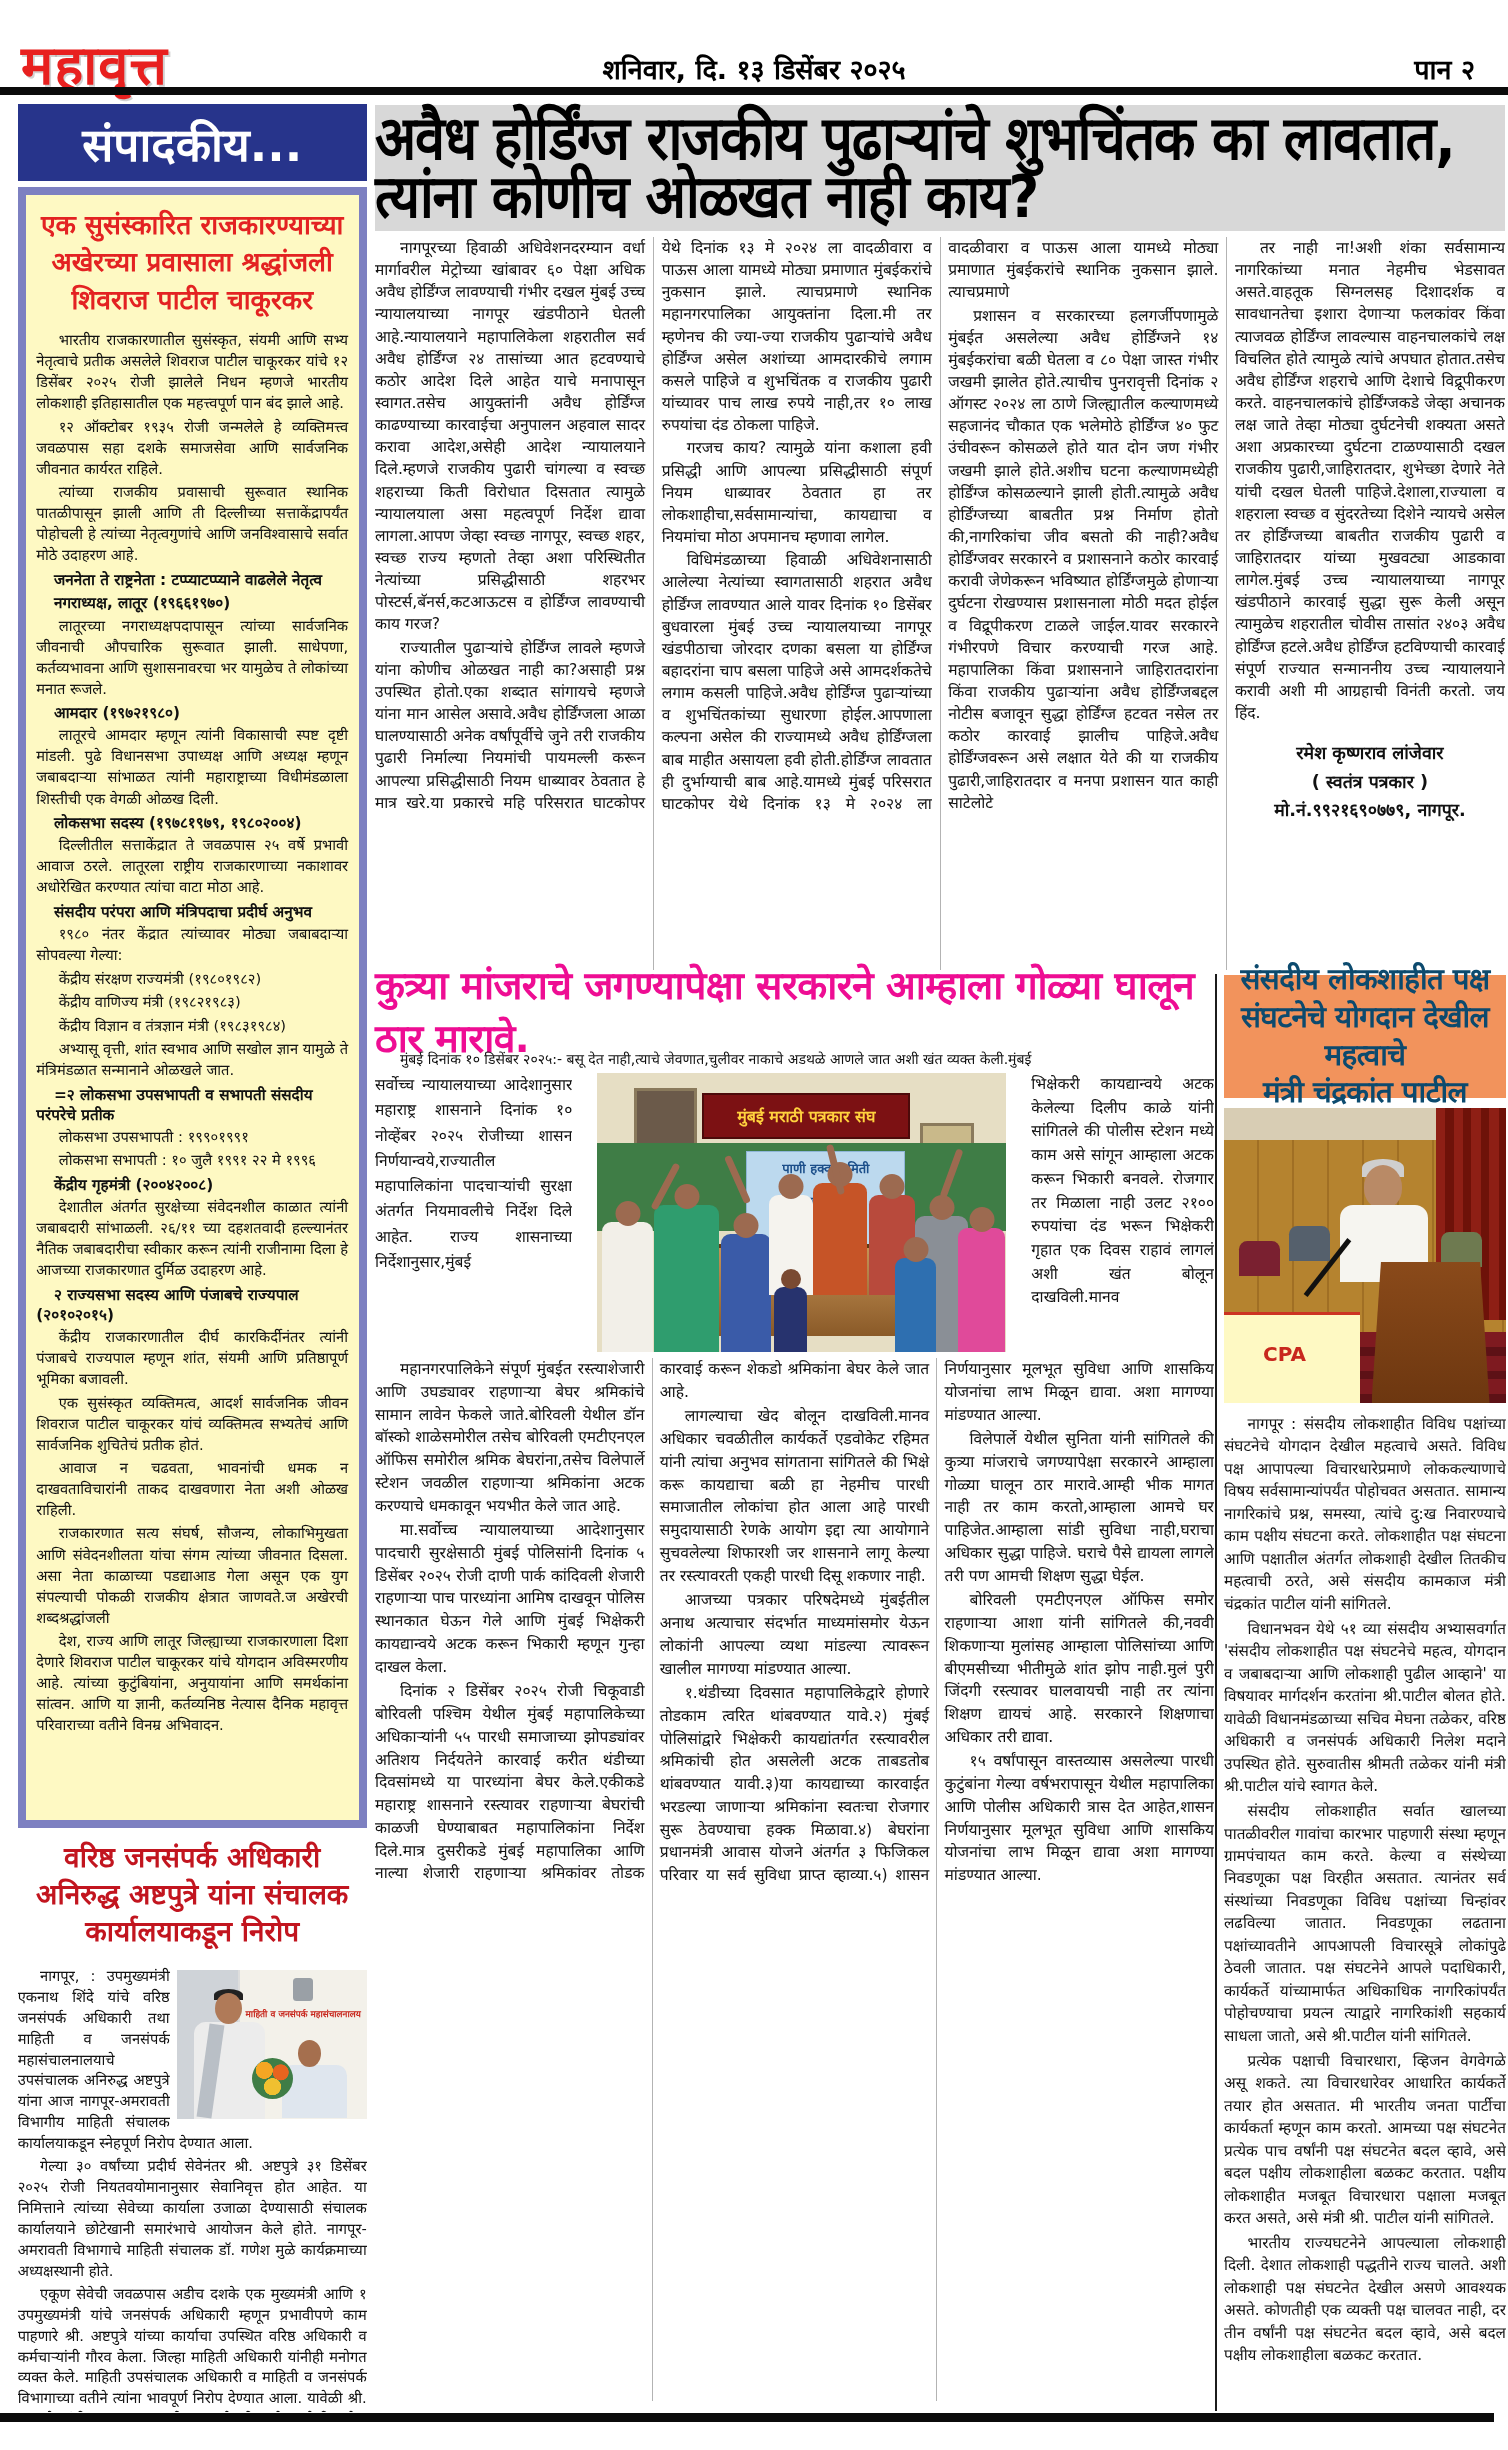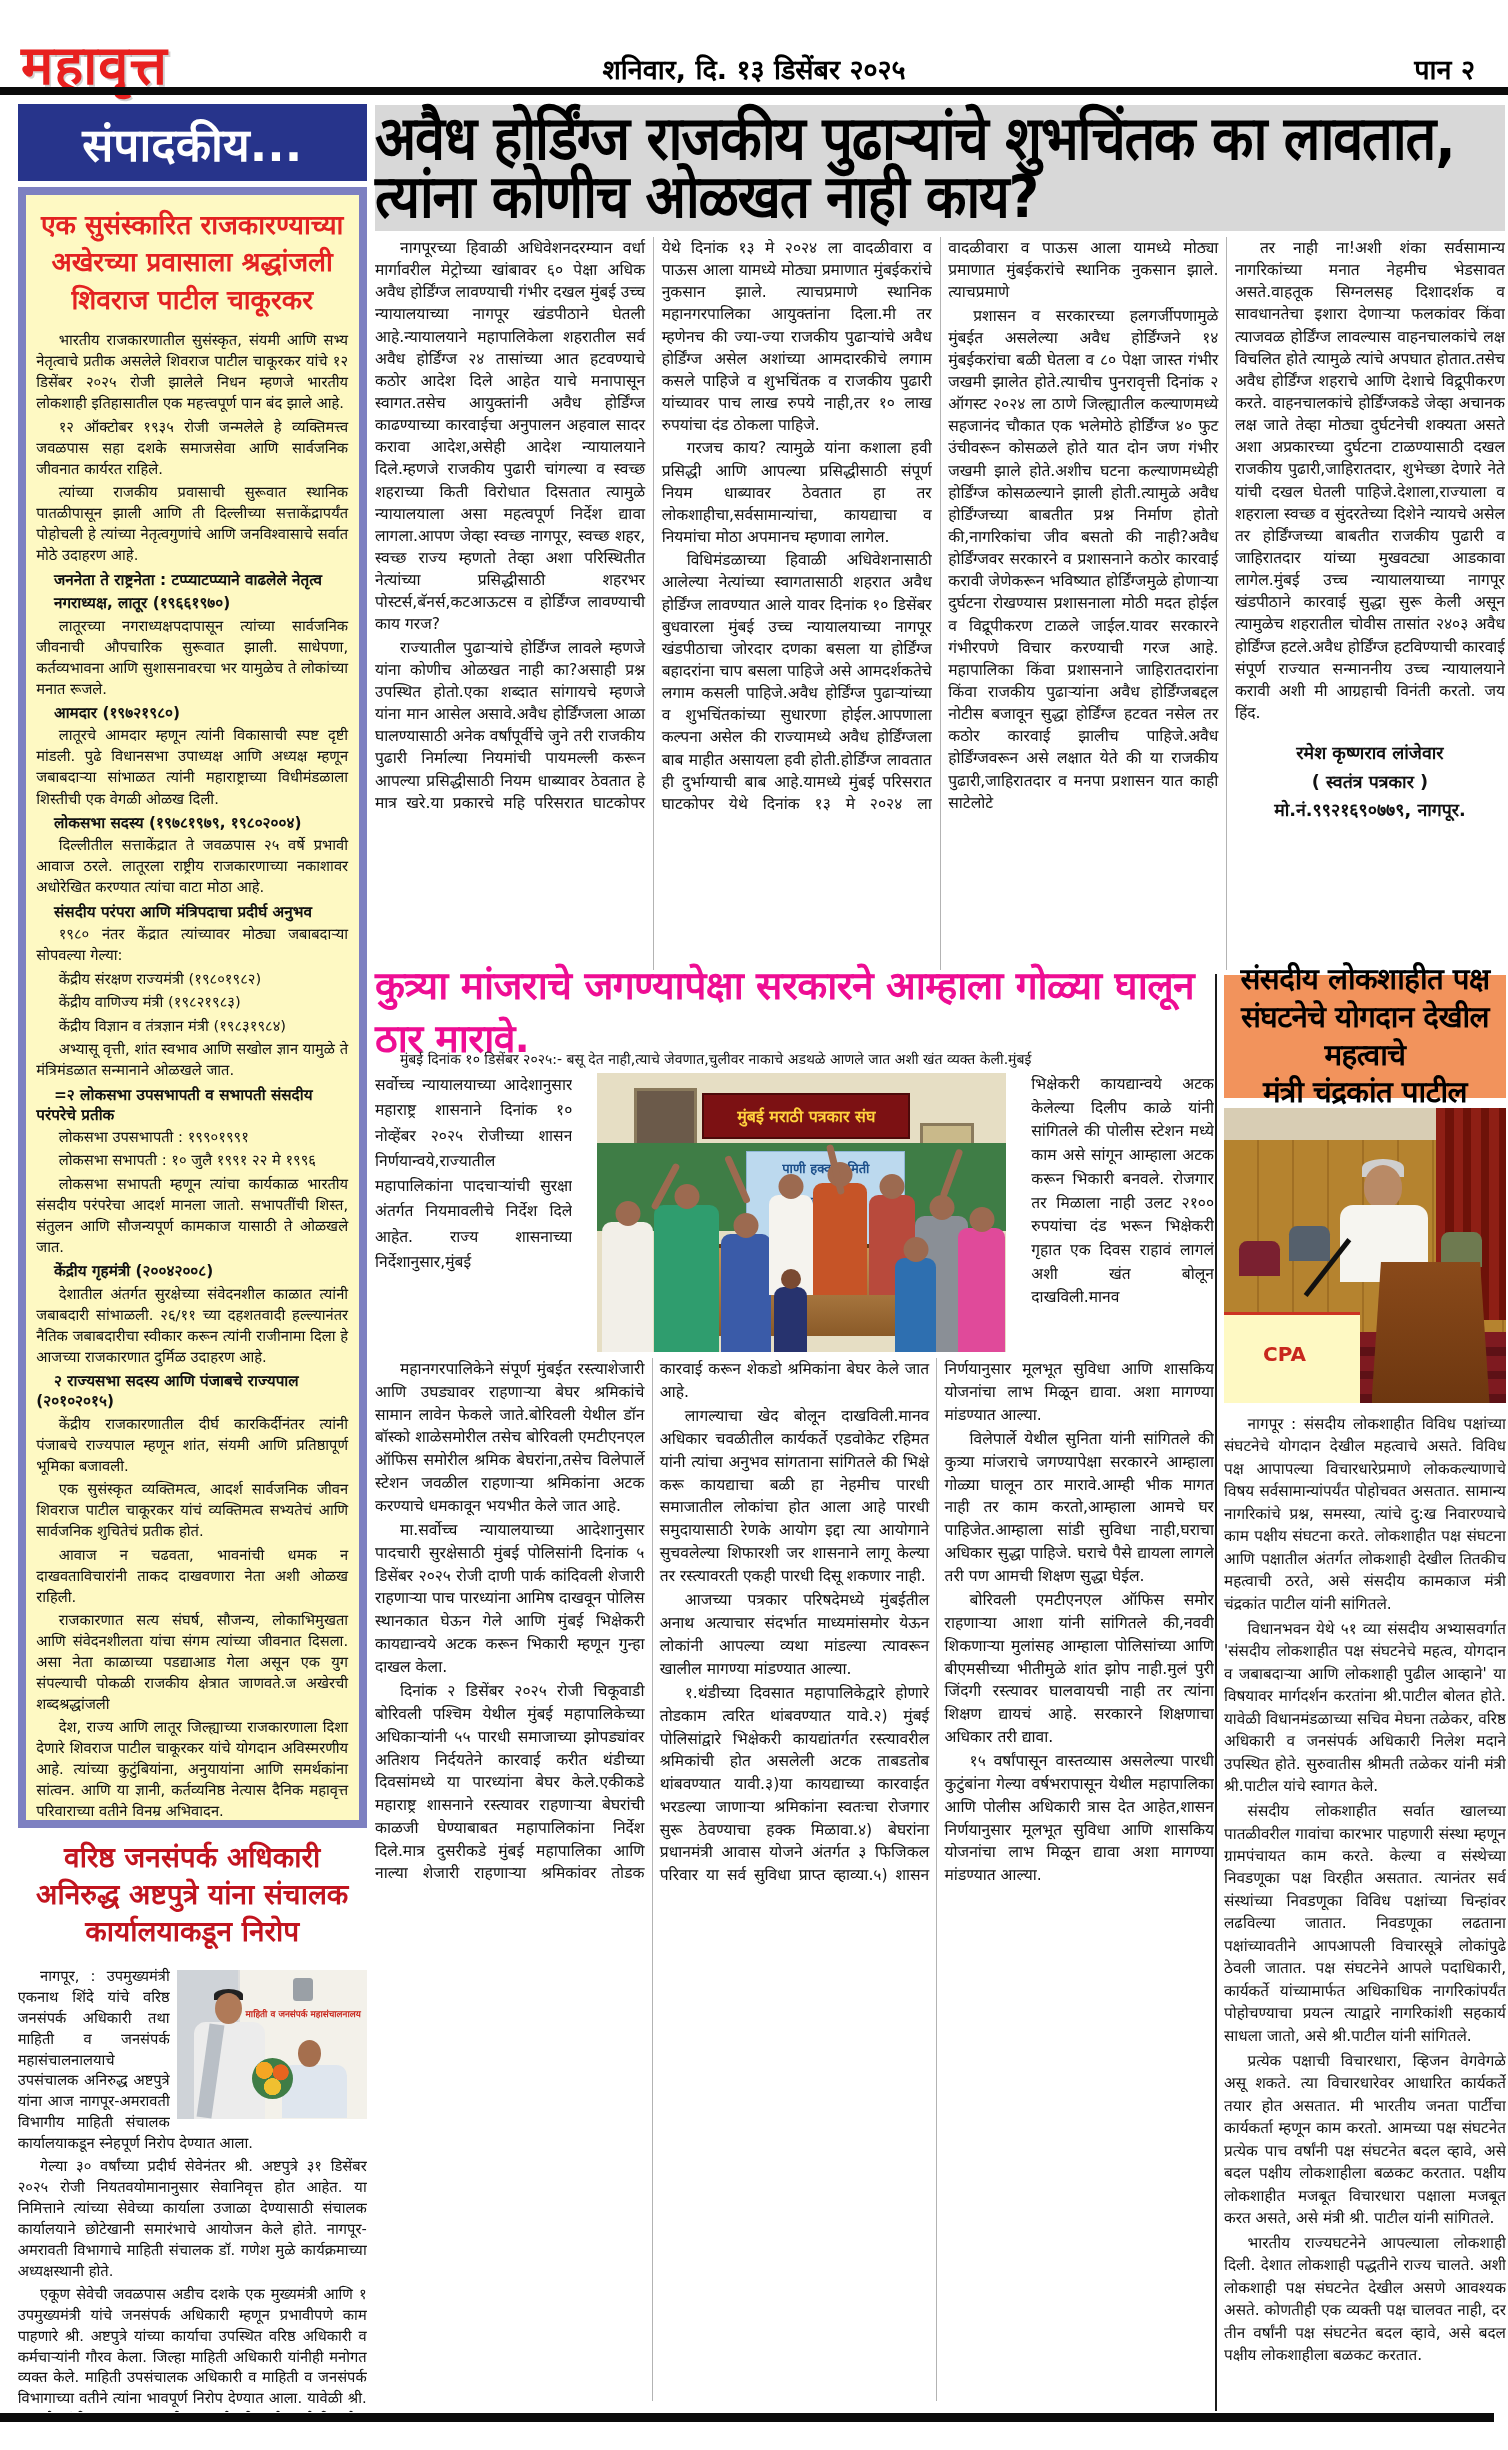--- a/index.html
+++ b/index.html
@@ -34,21 +34,21 @@
   .mid{left:375px;top:1050px;width:839px;height:1360px;overflow:hidden;}
   .mid .lead{font-size:14px;line-height:1.4;text-align:justify;margin:0 0 3.5px 0;text-indent:25px;}
   .mid-row{display:flex;gap:25px;height:279px;}
   .mid-colL{width:216px;font-size:15.6px;line-height:1.62;text-align:justify;overflow:hidden;}
   .mid-colR{width:200px;font-size:15.6px;line-height:1.52;text-align:justify;overflow:hidden;}
   .mid-photo{width:409px;height:279px;position:relative;background:#e6dec4;overflow:hidden;flex:none;}
   .mid-cols{margin-top:5.9px;height:1043px;overflow:hidden;column-count:3;column-gap:15.3px;column-rule:1.2px solid #b3b3b3;font-size:15.6px;line-height:1.46;text-align:justify;}
   .mid-cols p{margin:0 0 1.8px 0;text-indent:25px;}
   
   .vdiv{left:1215px;top:974px;width:2.4px;height:1437px;background:#1c1c1c;}
-  .ra-headline{left:1224px;top:975px;width:282px;height:123px;background:#f2935c;color:#000000;display:flex;flex-direction:column;align-items:center;justify-content:center;font-weight:800;font-size:29.5px;line-height:1.28;text-align:center;letter-spacing:-0.6px;}
+  .ra-headline{left:1224px;top:975px;width:282px;height:123px;background:#f2935c;color:#0c4a6e;display:flex;flex-direction:column;align-items:center;justify-content:center;font-weight:800;font-size:29.5px;line-height:1.28;text-align:center;letter-spacing:-0.6px;}
   .ra-photo{left:1224px;top:1108px;width:282px;height:295px;background:#b5832f;overflow:hidden;}
   .ra-body{left:1224px;top:1413px;width:282px;height:996px;overflow:hidden;font-size:15.3px;line-height:1.47;text-align:justify;}
   .ra-body p{margin:0 0 2.4px 0;text-indent:23.6px;}
   
   .person{position:absolute;border-radius:9.4px 9.4px 0 0;}
   .person .head{position:absolute;top:-21px;left:50%;transform:translateX(-50%);width:25px;height:25px;border-radius:50%;background:#9c6a50;}
   .arm{position:absolute;width:7px;height:51px;background:#9c6a50;border-radius:3.5px;}
   
   .pa-sign{position:absolute;left:105px;top:20px;width:204px;height:42px;background:#7c1113;border:2.4px solid #4c0a0a;color:#ffd23e;font-size:16px;font-weight:700;display:flex;align-items:center;justify-content:center;}
   .pa-green{position:absolute;left:0;top:70px;width:100%;height:88px;background:#3f7d46;}
@@ -104,21 +104,20 @@
       <p>दिल्लीतील सत्ताकेंद्रात ते जवळपास २५ वर्षे प्रभावी आवाज ठरले. लातूरला राष्ट्रीय राजकारणाच्या नकाशावर अधोरेखित करण्यात त्यांचा वाटा मोठा आहे.</p>
       <h4>संसदीय परंपरा आणि मंत्रिपदाचा प्रदीर्घ अनुभव</h4>
       <p>१९८० नंतर केंद्रात त्यांच्यावर मोठ्या जबाबदाऱ्या सोपवल्या गेल्या:</p>
       <p>केंद्रीय संरक्षण राज्यमंत्री (१९८०१९८२)</p>
       <p>केंद्रीय वाणिज्य मंत्री (१९८२१९८३)</p>
       <p>केंद्रीय विज्ञान व तंत्रज्ञान मंत्री (१९८३१९८४)</p>
       <p>अभ्यासू वृत्ती, शांत स्वभाव आणि सखोल ज्ञान यामुळे ते मंत्रिमंडळात सन्मानाने ओळखले जात.</p>
       <h4>=२ लोकसभा उपसभापती व सभापती संसदीय परंपरेचे प्रतीक</h4>
       <p>लोकसभा उपसभापती : १९९०१९९१</p>
       <p>लोकसभा सभापती : १० जुलै १९९१  २२ मे १९९६</p>
-      <p>लोकसभा सभापती म्हणून त्यांचा कार्यकाळ भारतीय संसदीय परंपरेचा आदर्श मानला जातो. सभापतींची शिस्त, संतुलन आणि सौजन्यपूर्ण कामकाज यासाठी ते ओळखले जात.</p>
       <h4>केंद्रीय गृहमंत्री (२००४२००८)</h4>
       <p>देशातील अंतर्गत सुरक्षेच्या संवेदनशील काळात त्यांनी जबाबदारी सांभाळली. २६/११ च्या दहशतवादी हल्ल्यानंतर नैतिक जबाबदारीचा स्वीकार करून त्यांनी राजीनामा दिला हे आजच्या राजकारणात दुर्मिळ उदाहरण आहे.</p>
       <h4>२ राज्यसभा सदस्य आणि पंजाबचे राज्यपाल (२०१०२०१५)</h4>
       <p>केंद्रीय राजकारणातील दीर्घ कारकिर्दीनंतर त्यांनी पंजाबचे राज्यपाल म्हणून शांत, संयमी आणि प्रतिष्ठापूर्ण भूमिका बजावली.</p>
       <p>एक सुसंस्कृत व्यक्तिमत्व, आदर्श सार्वजनिक जीवन शिवराज पाटील चाकूरकर यांचं व्यक्तिमत्व सभ्यतेचं आणि सार्वजनिक शुचितेचं प्रतीक होतं.</p>
       <p>आवाज न चढवता, भावनांची धमक न दाखवताविचारांनी ताकद दाखवणारा नेता अशी ओळख राहिली.</p>
       <p>राजकारणात सत्य संघर्ष, सौजन्य, लोकाभिमुखता आणि संवेदनशीलता यांचा संगम त्यांच्या जीवनात दिसला. असा नेता काळाच्या पडद्याआड गेला असून एक युग संपल्याची पोकळी राजकीय क्षेत्रात जाणवते.ज अखेरची शब्दश्रद्धांजली</p>
       <p>देश, राज्य आणि लातूर जिल्ह्याच्या राजकारणाला दिशा देणारे शिवराज पाटील चाकूरकर यांचे योगदान अविस्मरणीय आहे. त्यांच्या कुटुंबियांना, अनुयायांना आणि समर्थकांना सांत्वन. आणि या ज्ञानी, कर्तव्यनिष्ठ नेत्यास दैनिक महावृत्त परिवाराच्या वतीने  विनम्र अभिवादन.</p>
     </div>
 </div>

